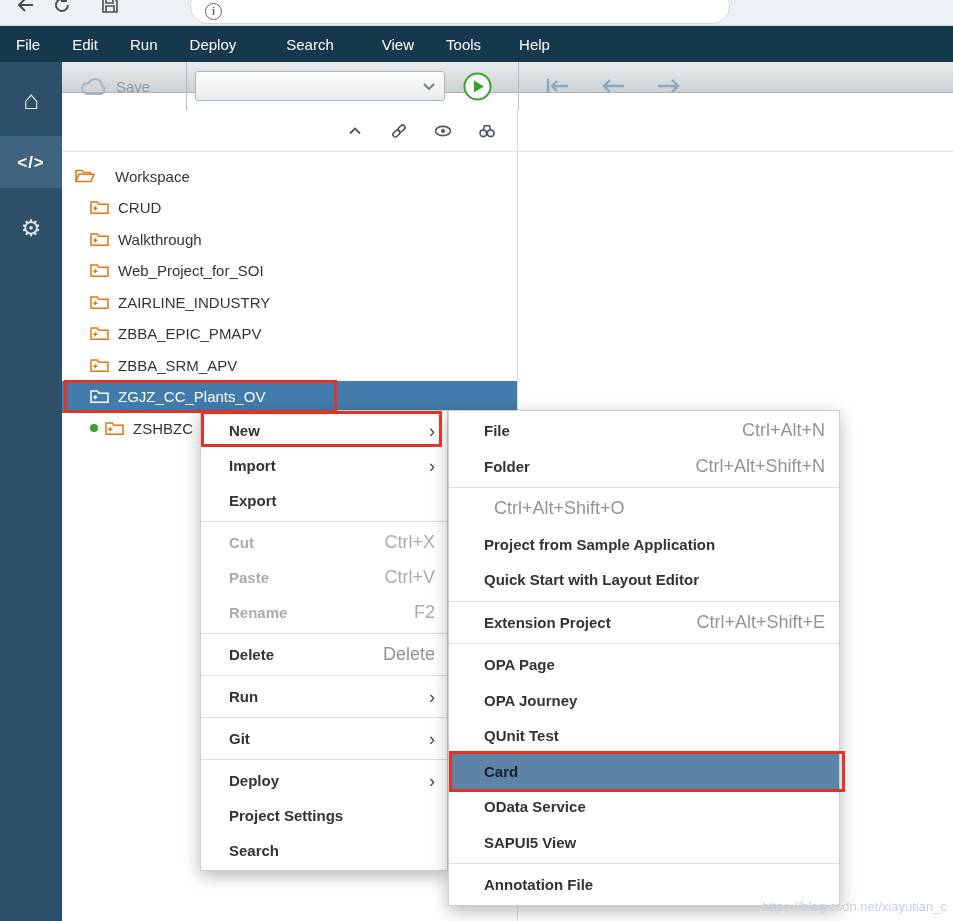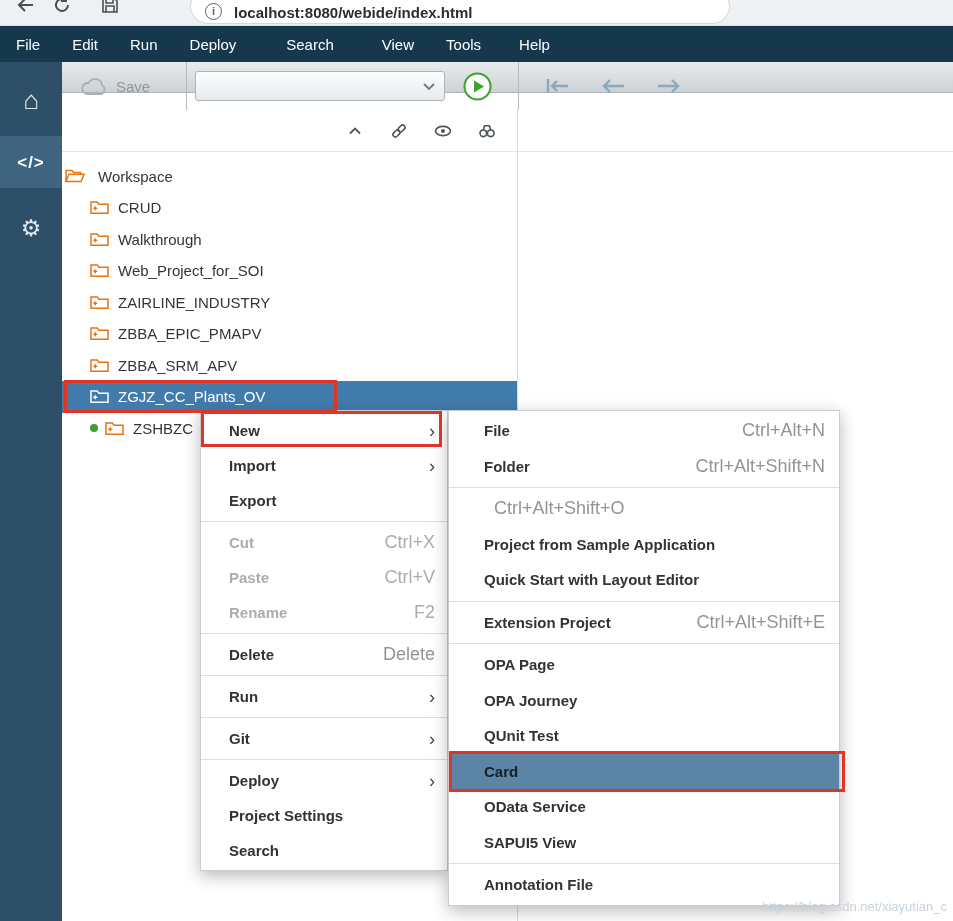--- a/index.html
+++ b/index.html
@@ -49,21 +49,21 @@
   #tree-toolbar { position:absolute; left:62px; top:110px; width:456px; height:42px; background:#fff;
     border-bottom:1px solid #e3e5e7; border-right:1px solid #d8dadc;
     display:flex; align-items:center; justify-content:flex-end; gap:24px; padding-right:20px; }
   #editor-header { position:absolute; left:518px; top:110px; width:435px; height:42px;
     background:#fff; border-bottom:1px solid #e3e5e7; }
   #editor-panel { position:absolute; left:518px; top:152px; width:435px; height:769px; background:#fff; }
 
   
   #tree-panel { position:absolute; left:62px; top:152px; width:456px; height:769px;
     background:#fff; border-right:1px solid #d8dadc; }
-  .t-root { margin-top:8px; height:32px; display:flex; align-items:center; padding-left:3px; gap:13px;
+  .t-root { margin-top:8px; height:32px; display:flex; align-items:center; padding-left:13px; gap:20px;
     font-size:15px; color:#32363a; }
   .t-row { height:31.5px; display:flex; align-items:center; padding-left:28px; gap:9px;
     font-size:15px; color:#32363a; }
   .t-row.selected { background:#427cac; color:#fff; }
   .ficon { color:#e9730c; display:flex; align-items:center; }
   .t-row.selected .ficon { color:#fff; }
   .gdot { width:8px; height:8px; border-radius:50%; background:#3da12e; margin-right:-2px; }
 
   
   .menu { position:absolute; background:#fff; border:1px solid #c9cdd1;
@@ -108,21 +108,20 @@
           </svg>
       </span>
       <span class="bicon" style="margin-left:28px;">
         <svg width="20" height="20" viewBox="0 0 20 20">
             <path d="M3 3 h11 l3 3 v11 H3 z M6 3 v5 h7 V3 M6 17 v-6 h8 v6" stroke="#4a4f54" stroke-width="1.6" fill="none"></path>
           </svg>
       </span>
     </div>
     <div id="url-pill">
       <span id="url-info">i</span>
-      <span id="url-text">localhost:8080/webide/index.html</span>
     </div>
   </div>
 
   <div id="menu-bar">
     <div class="mb-item">File</div>
     <div class="mb-item">Edit</div>
     <div class="mb-item">Run</div>
     <div class="mb-item">Deploy</div>
     <div class="mb-item" style="margin-left:18px;">Search</div>
     <div class="mb-item" style="margin-left:16px;">View</div>

